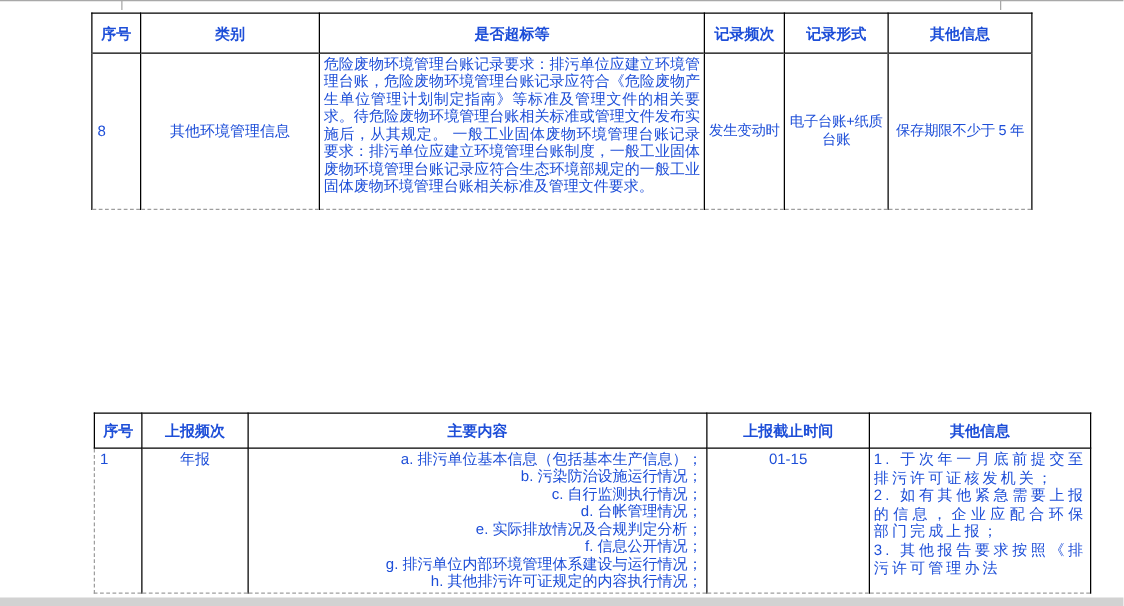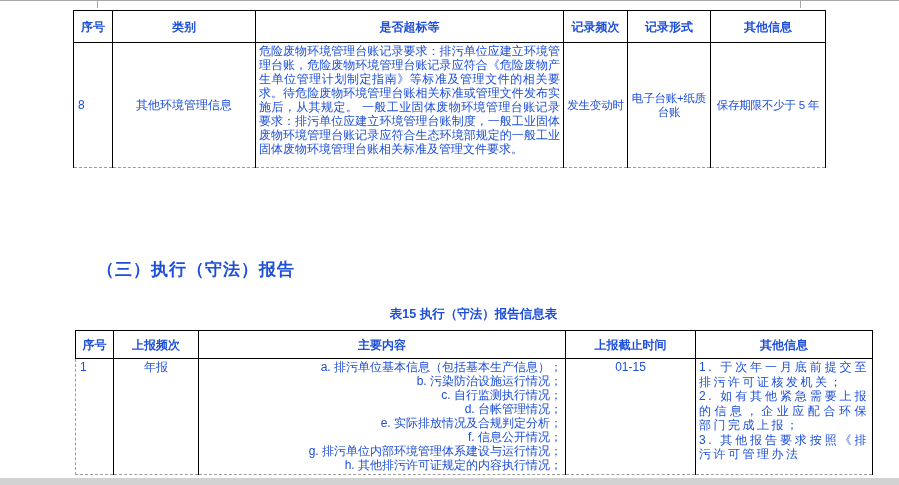--- a/index.html
+++ b/index.html
@@ -100,22 +100,20 @@
         <td class="seq-cell">8</td>
         <td>其他环境管理信息</td>
         <td class="cell-content" style="vertical-align:top">危险废物环境管理台账记录要求：排污单位应建立环境管理台账，危险废物环境管理台账记录应符合《危险废物产生单位管理计划制定指南》等标准及管理文件的相关要求。待危险废物环境管理台账相关标准或管理文件发布实施后，从其规定。 一般工业固体废物环境管理台账记录要求：排污单位应建立环境管理台账制度，一般工业固体废物环境管理台账记录应符合生态环境部规定的一般工业固体废物环境管理台账相关标准及管理文件要求。</td>
         <td class="small">发生变动时</td>
         <td class="small">电子台账+纸质台账</td>
         <td class="small nowrap">保存期限不少于 5 年</td>
       </tr>
     </tbody>
   </table>
 
-  <div class="heading">（三）执行（守法）报告</div>
-  <div class="caption">表15  执行（守法）报告信息表</div>
 
   <table class="t2">
     <colgroup>
       <col style="width:38px">
         <col style="width:85px">
         <col style="width:367px">
       <col style="width:130px">
         <col style="width:177px">
     </colgroup>
     <thead>

